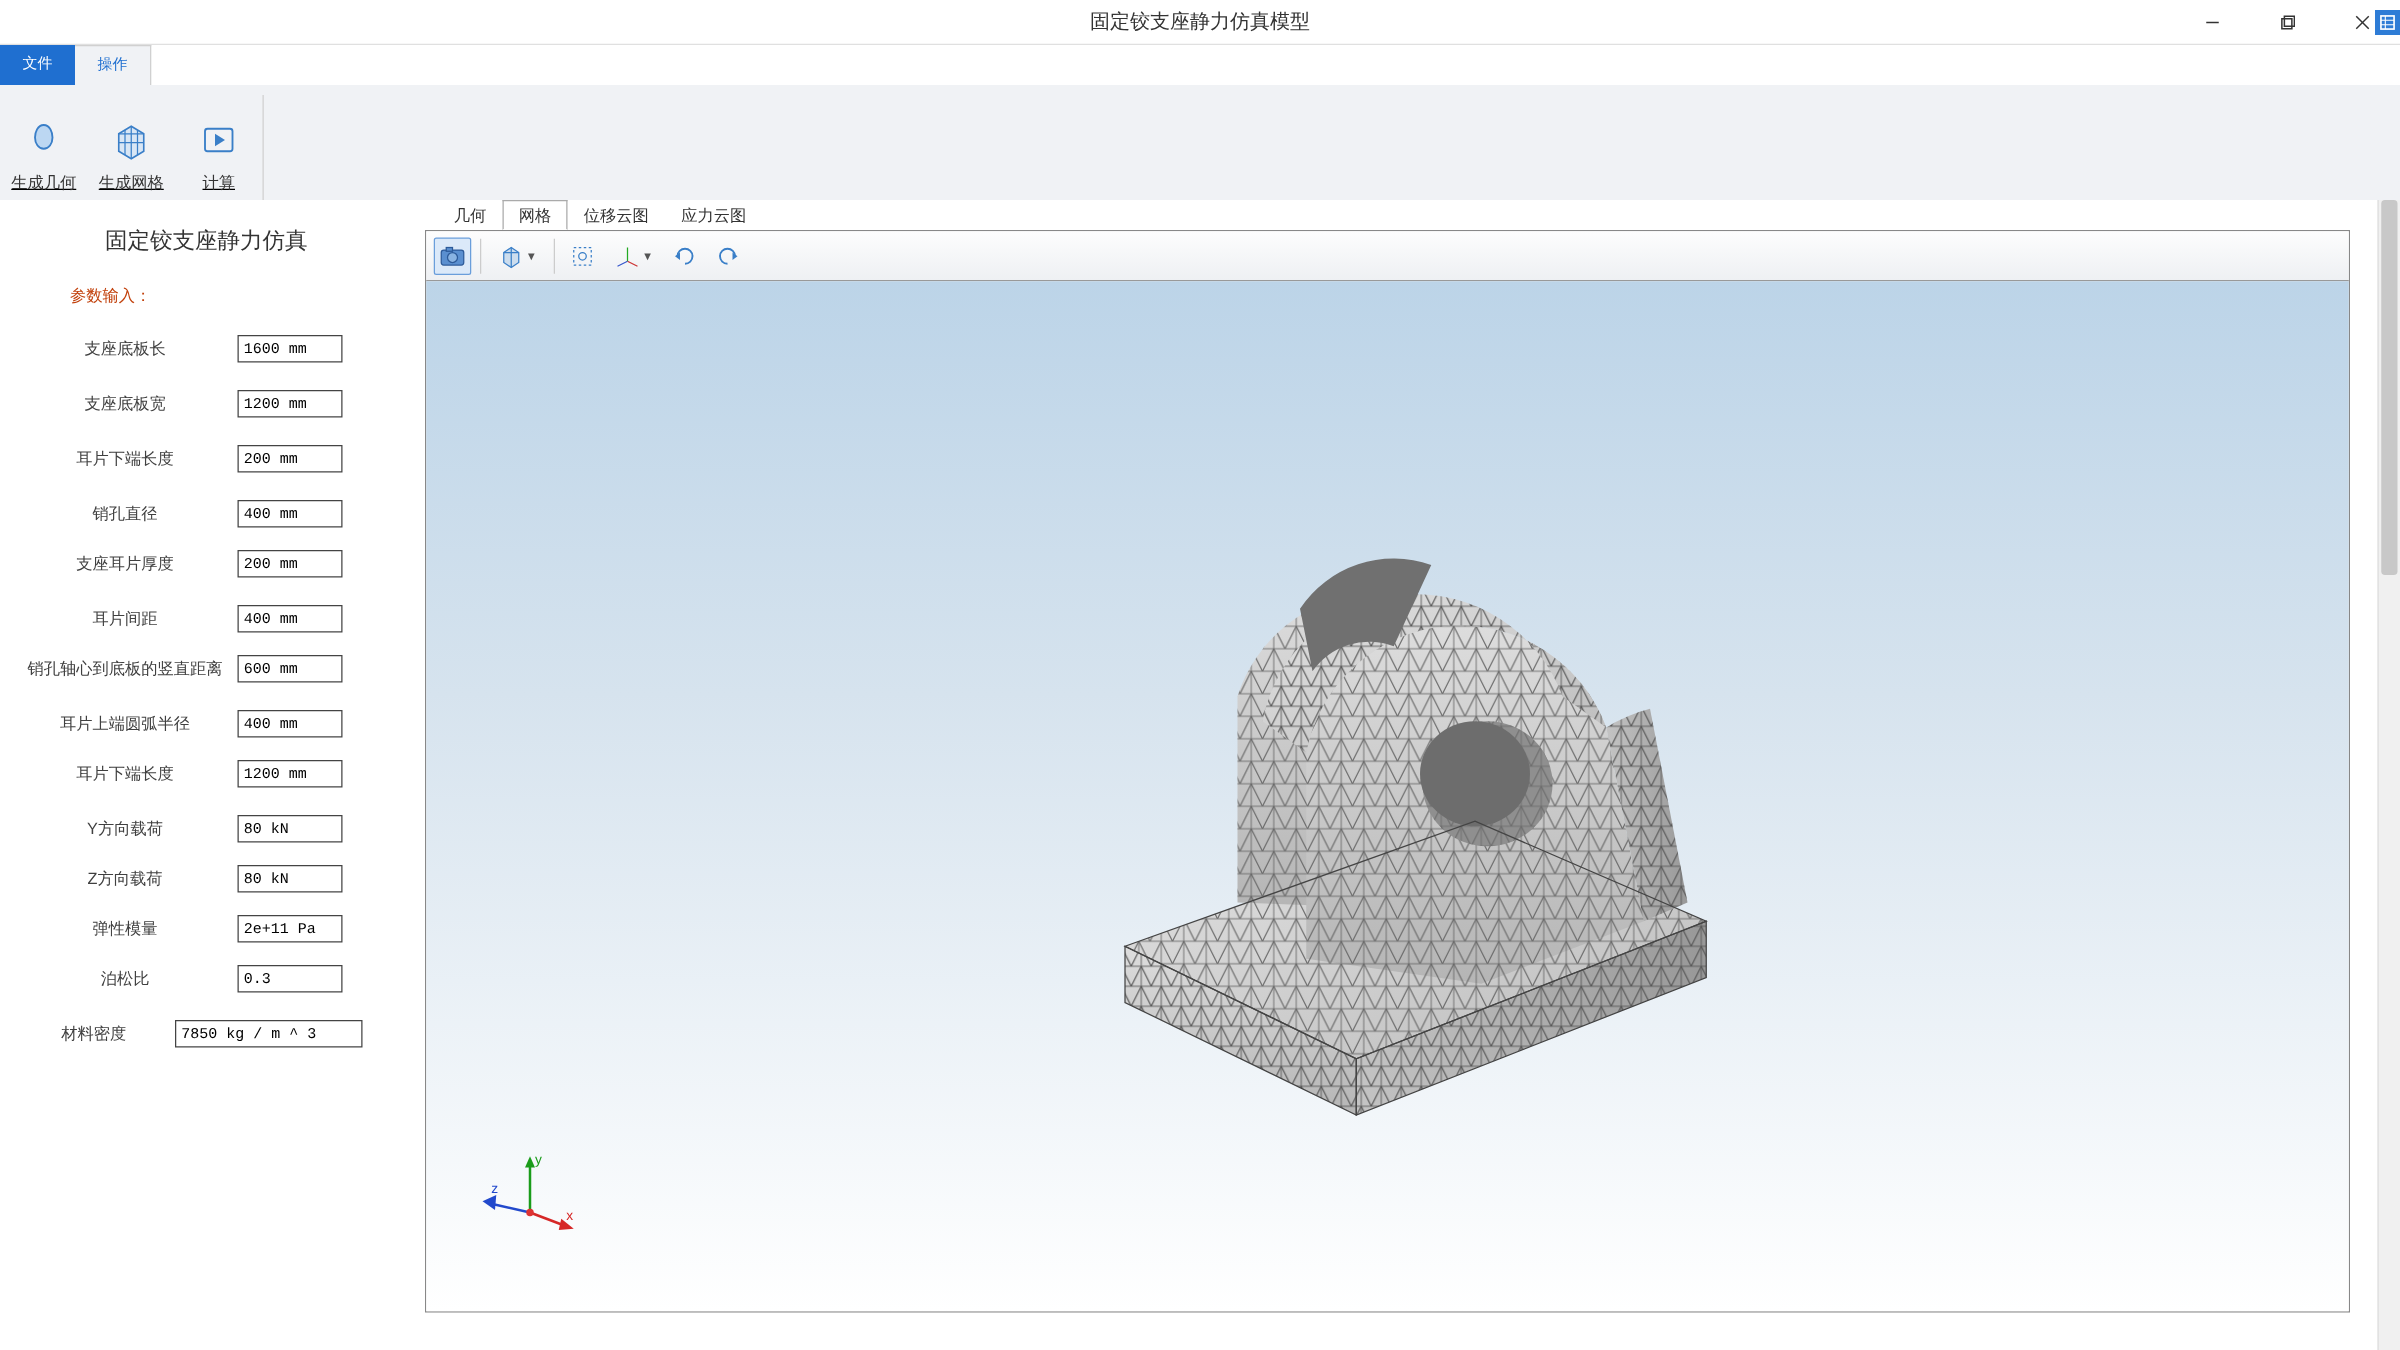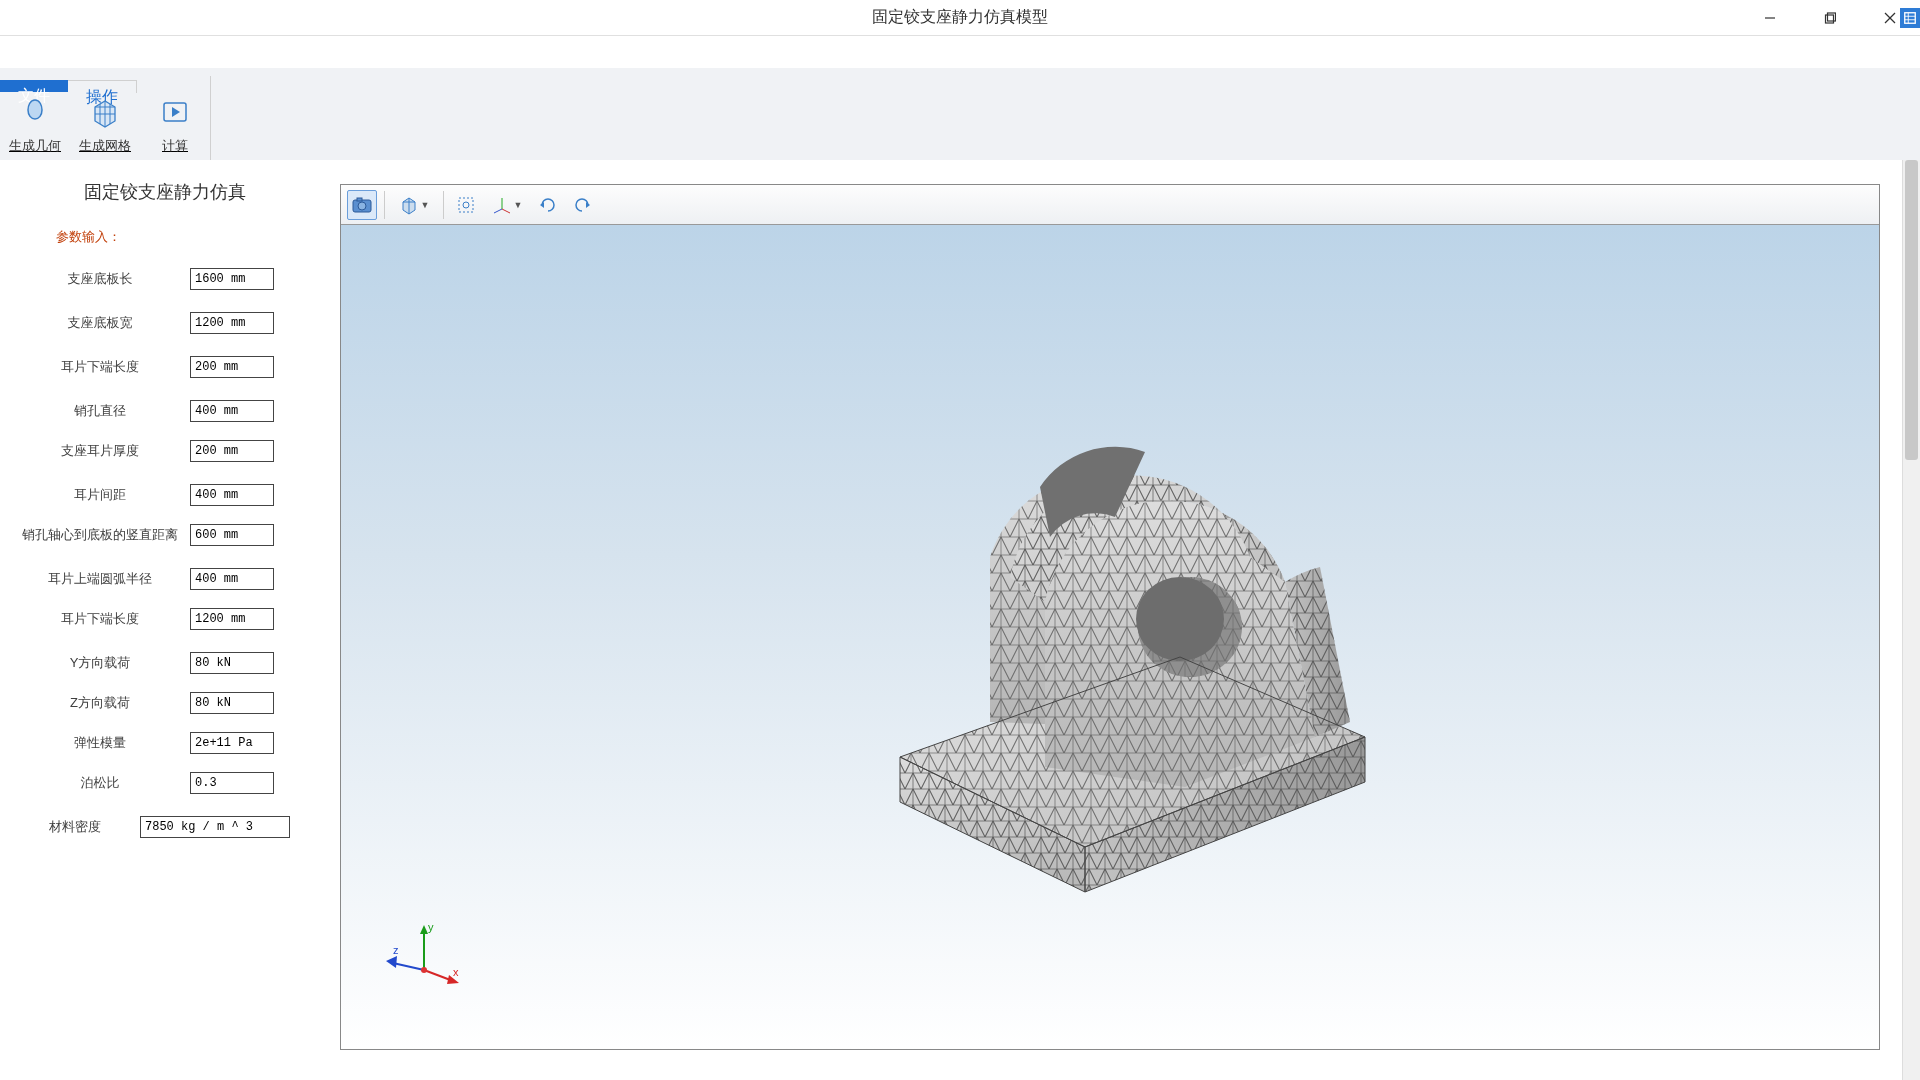--- a/index.html
+++ b/index.html
@@ -8,21 +8,21 @@
   
   .titlebar { height: 36px; display: flex; align-items: center; background: #fff; border-bottom: 1px solid #e0e0e0; position: relative; justify-content: flex-end; }
   .titlebar .app-icon { width: 20px; height: 20px; margin-left: 8px; background: #2e7cd6; display:flex; align-items:center; justify-content:center; }
   .titlebar .app-icon svg { width:14px; height:14px; }
   .titlebar .title { position:absolute; left:50%; transform:translateX(-50%); font-size: 16px; color: #333; }
   .titlebar .win-controls { position:absolute; right:0; top:0; height:36px; display:flex; }
   .titlebar .win-controls .ctl { width:60px; height:36px; display:flex; align-items:center; justify-content:center; cursor:pointer; font-size:14px; color:#333; }
   
   
   .menu-tabs { height: 32px; display:flex; background:#fff; }
-  .menu-tabs .mtab { padding: 6px 18px; font-size:16px; cursor:pointer;margin-top:44px; }
+  .menu-tabs .mtab { padding: 6px 18px; font-size:12px; cursor:pointer; }
   .menu-tabs .mtab.file { background:#1f6fd0; color:#fff; }
   .menu-tabs .mtab.active { background:#f0f2f5; color:#1f6fd0; border-top:1px solid #d0d0d0; border-right:1px solid #d0d0d0; }
   
   
   .ribbon { height: 115px; border-bottom: 1px solid #c8c8c8; background:#f0f2f5; display:flex; align-items:stretch;text-decoration:underline; }
   .ribbon .rbtn { width: 70px; display:flex; flex-direction:column; align-items:center; justify-content:center; cursor:pointer; font-size:13px; color:#333; }
   .ribbon .rbtn .ricon { width:36px; height:36px; margin-bottom:6px; display:flex; align-items:center; justify-content:center; }
   .ribbon .rsep { width:1px; background:#d0d0d0; margin:8px 0; }
   
   
@@ -195,20 +195,26 @@
         <div class="plabel">泊松比</div>
         <input class="pinput" value="0.3" style="">
       </div>
     <div class="param-row last">
         <div class="plabel">材料密度</div>
         <input class="pinput" value="7850 kg / m ^ 3" style="">
       </div>
   </div>
 
   <div class="viewport-area">
+    <div class="view-tabs">
+      <div class="vtab">几何</div>
+      <div class="vtab active">网格</div>
+      <div class="vtab">位移云图</div>
+      <div class="vtab">应力云图</div>
+    </div>
 
     <div class="viewport-frame">
       <div class="viewport-toolbar">
         <div class="vtool active">
           <svg width="22" height="18">
               <rect x="2" y="4" width="18" height="12" rx="2" fill="#5a8fd0" stroke="#2c5a99"></rect>
               <circle cx="11" cy="10" r="4" fill="#89b3e2" stroke="#2c5a99"></circle>
               <rect x="6" y="2" width="5" height="3" fill="#5a8fd0" stroke="#2c5a99"></rect>
             </svg>
         </div>

